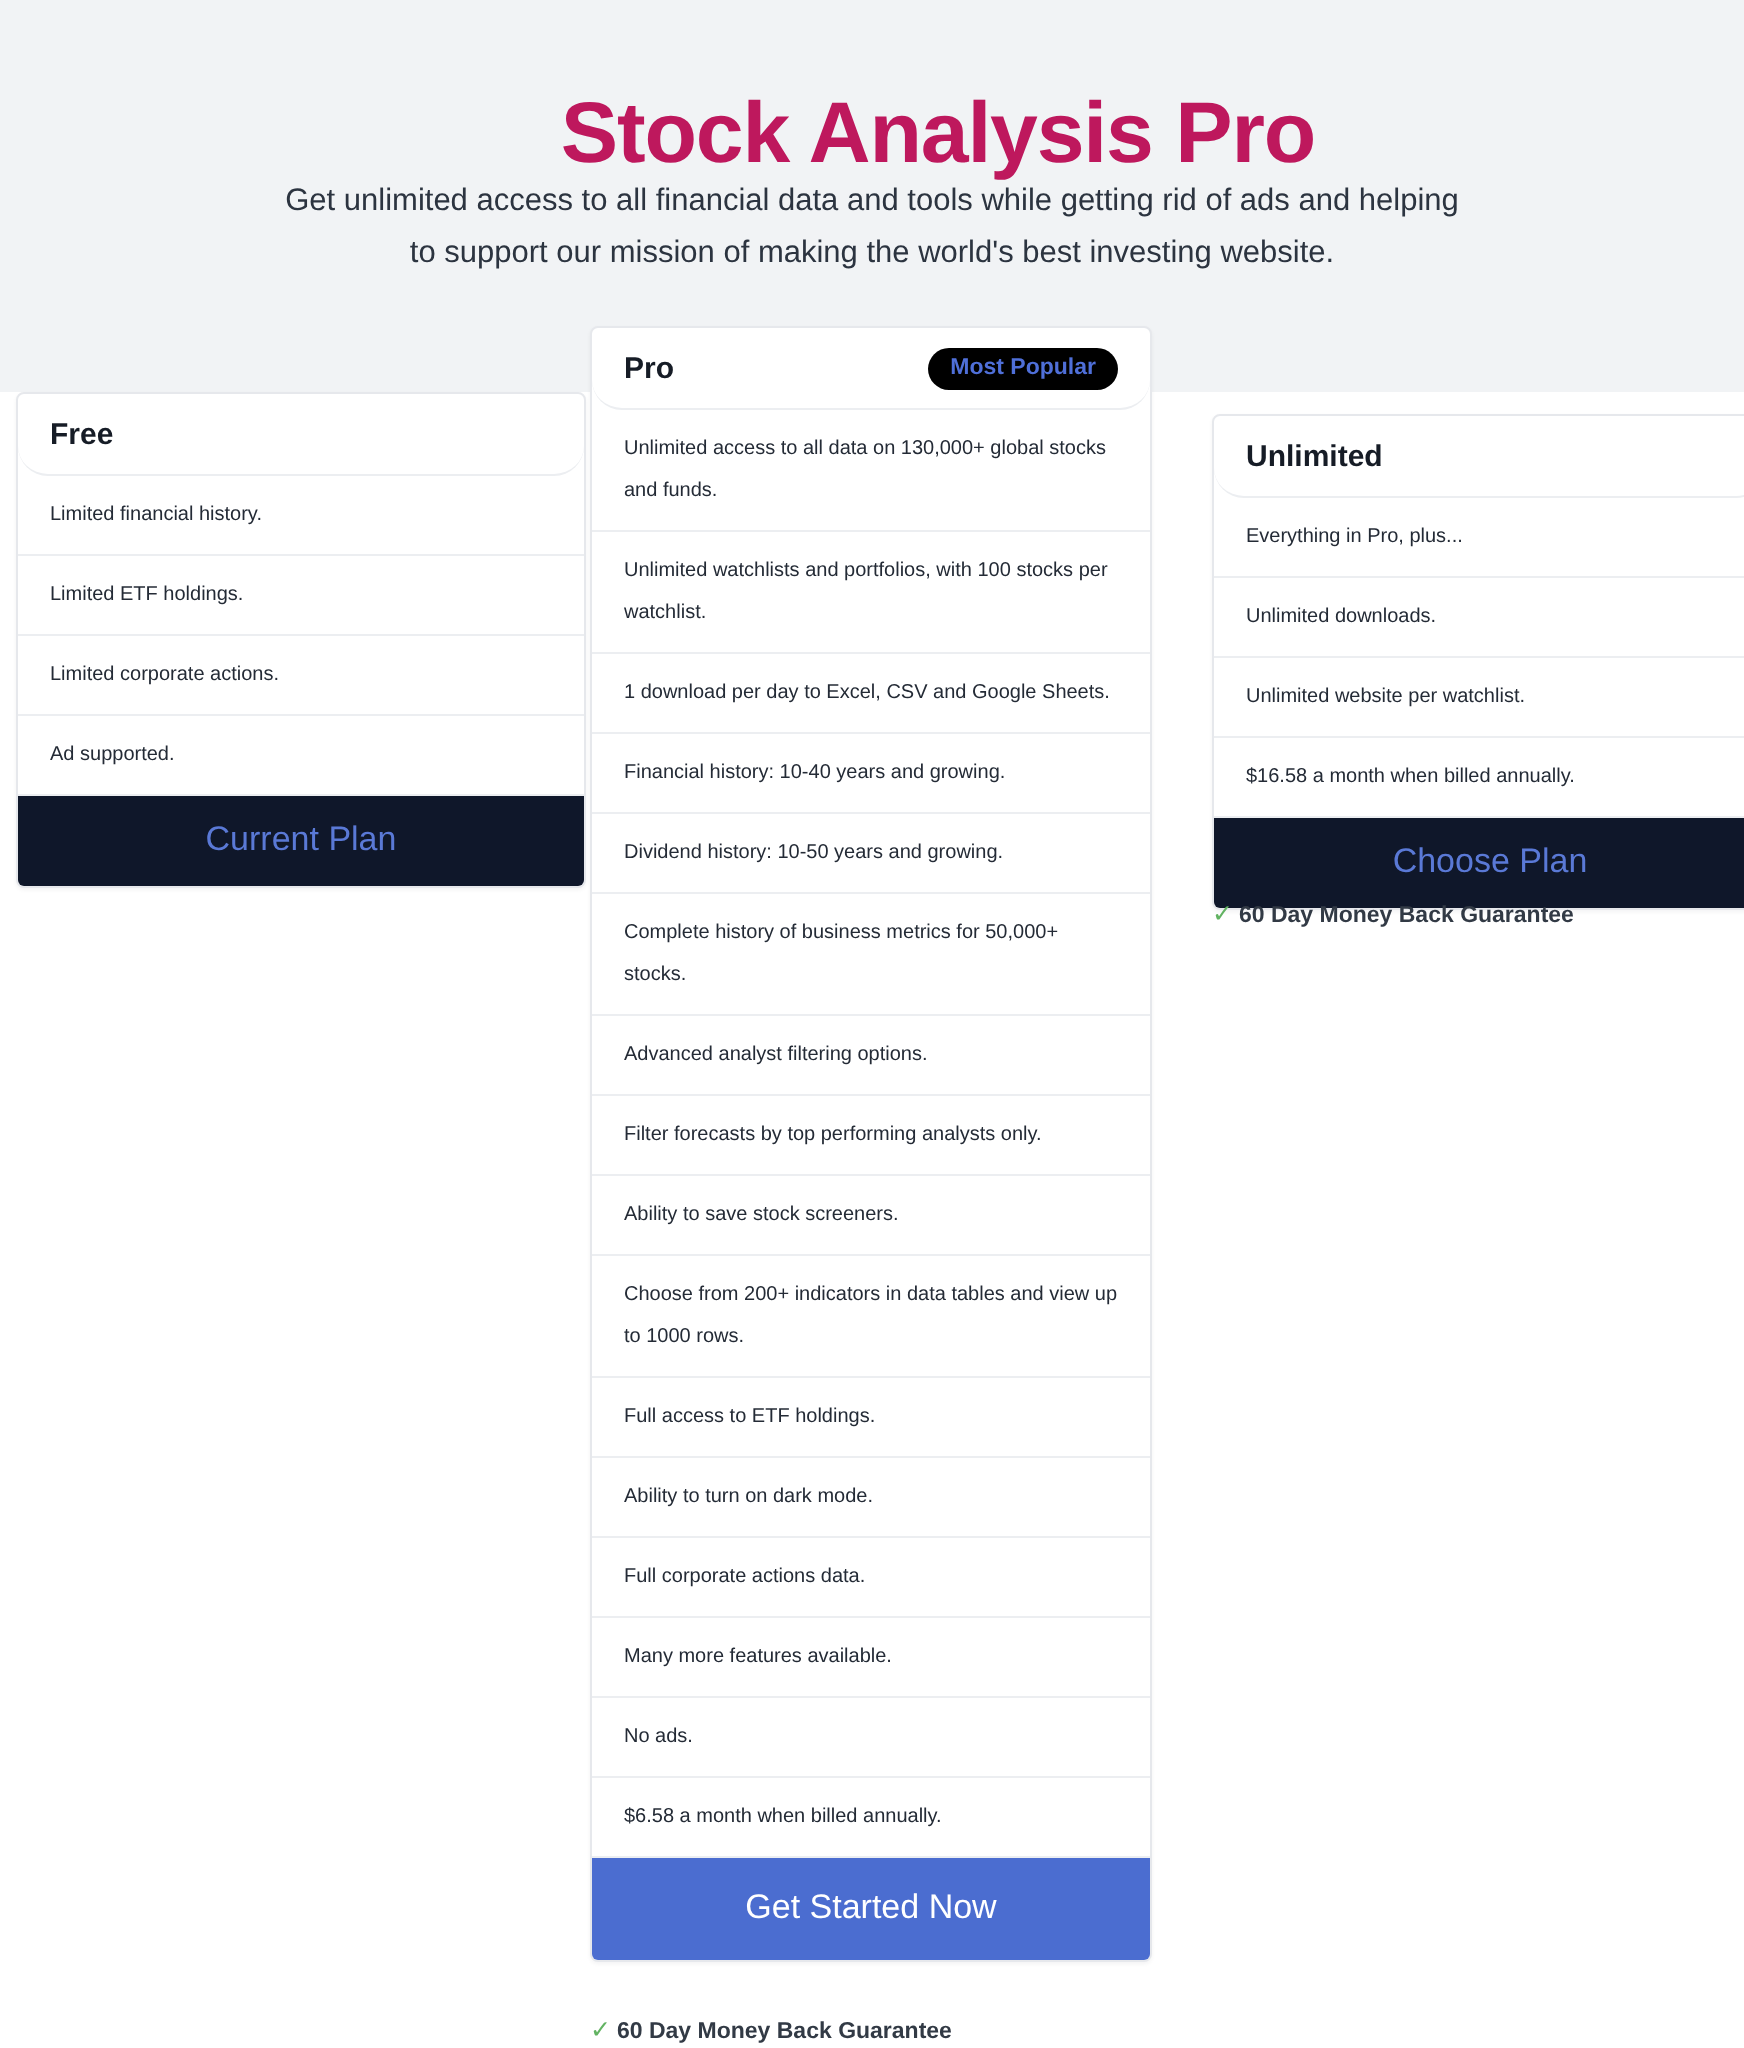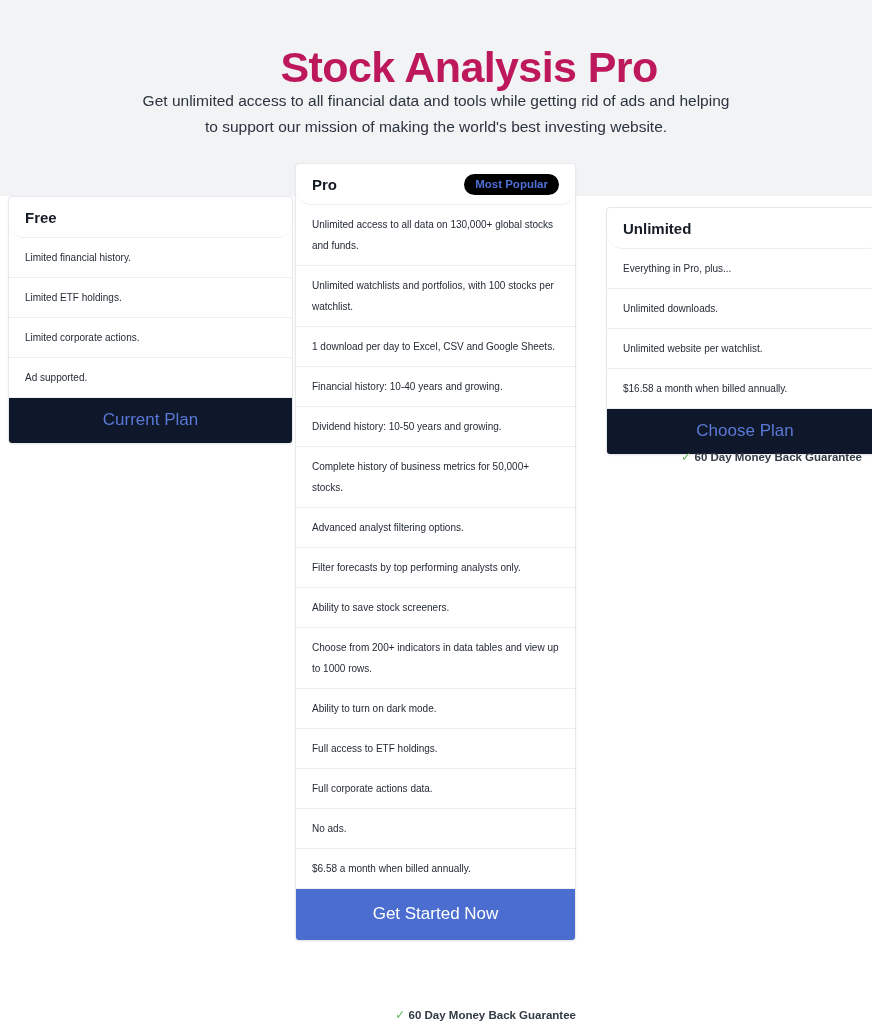--- a/index.html
+++ b/index.html
@@ -104,21 +104,21 @@
     border: 0;
     background: #4b6dd0;
     color: #ffffff;
     font-family: "Liberation Sans", sans-serif;
     font-size: 17px;
     padding: 15px 0 16px;
     cursor: pointer;
   }
   .guarantee {
     position: absolute;
-    text-align: right;
+    text-align: left;
     font-size: 11.5px;
     font-weight: bold;
     color: #323a45;
     white-space: nowrap;
   }
   .guarantee .check {
     color: #62b362;
     font-weight: normal;
     font-size: 12.5px;
     margin-right: 3px;
@@ -162,23 +162,24 @@
     <div class="feature">Unlimited access to all data on 130,000+ global stocks and funds.</div>
     <div class="feature">Unlimited watchlists and portfolios, with 100 stocks per watchlist.</div>
     <div class="feature">1 download per day to Excel, CSV and Google Sheets.</div>
     <div class="feature">Financial history: 10-40 years and growing.</div>
     <div class="feature">Dividend history: 10-50 years and growing.</div>
     <div class="feature">Complete history of business metrics for 50,000+ stocks.</div>
     <div class="feature">Advanced analyst filtering options.</div>
     <div class="feature">Filter forecasts by top performing analysts only.</div>
     <div class="feature">Ability to save stock screeners.</div>
     <div class="feature">Choose from 200+ indicators in data tables and view up to 1000 rows.</div>
+    <div class="feature">Full access to ETF holdings.</div>
     <div class="feature">Ability to turn on dark mode.</div>
-    <div class="feature">Full access to ETF holdings.</div>
     <div class="feature">Full corporate actions data.</div>
+    <div class="feature">Many more features available.</div>
     <div class="feature">No ads.</div>
     <div class="feature">$6.58 a month when billed annually.</div>
   </div>
   <button class="cta">Get Started Now</button>
 </div>
 
 <div class="guarantee" id="guarantee-pro">
   <span class="check">✓</span><span>60 Day Money Back Guarantee</span>
 </div>
 

